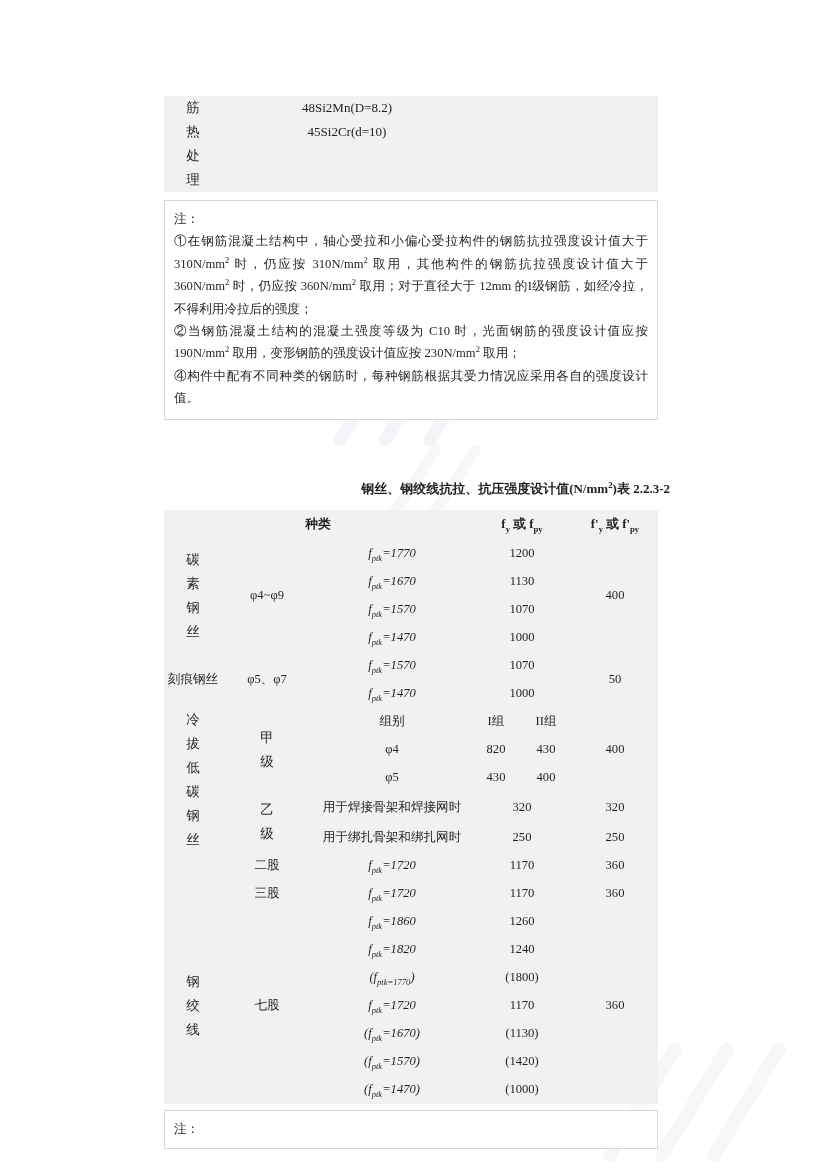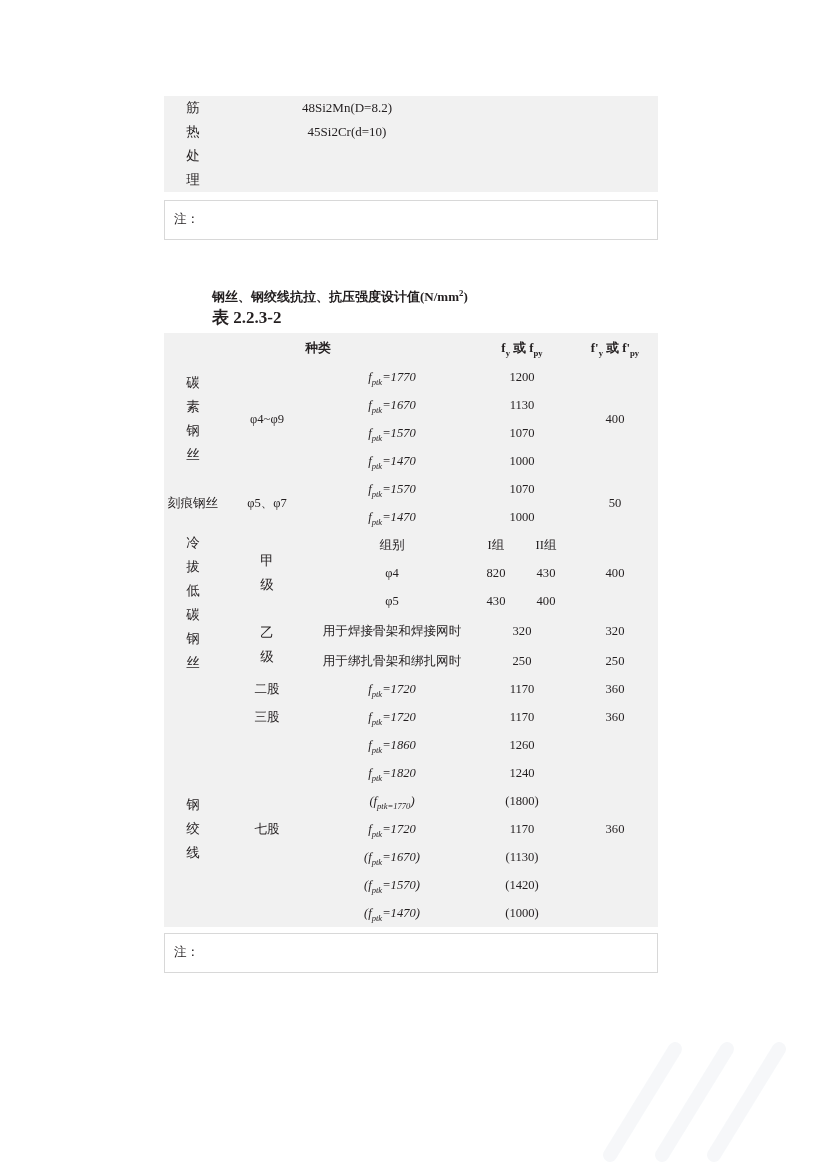--- a/index.html
+++ b/index.html
@@ -102,41 +102,40 @@
   .notes-box p.lead {
     text-align: left;
   }
   sup, sub {
     font-size: 0.68em;
     line-height: 0;
   }
 
   
   .caption-row {
-    margin-top: 48px;
+    margin-top: 60px;
     display: flex;
     align-items: baseline;
-    justify-content: space-between;
+    justify-content: flex-end;
     width: 506px;
-    flex-direction: column;
   }
   .caption-title {
     font-size: 13px;
     font-weight: bold;
     margin-left: 48px;
   }
   .caption-num {
-    font-size: 17px;
+    font-size: 13px;
     font-weight: bold;
     white-space: nowrap;
   }
 
   
   .tbl-main {
-    margin-top: 4px;
+    margin-top: 12px;
   }
   .tbl-main td {
     height: 28px;
     font-size: 12.6px;
   }
   .tbl-main thead td {
     font-weight: bold;
     height: 30px;
     font-size: 12.8px;
   }
@@ -221,20 +220,23 @@
         <tr>
           <td colspan="2">&nbsp;</td>
           <td></td>
           <td></td>
         </tr>
       </tbody>
     </table>
 
     <div class="notes-box">
       <p class="lead">注：</p>
+      <p>①在钢筋混凝土结构中，轴心受拉和小偏心受拉构件的钢筋抗拉强度设计值大于 310N/mm<sup>2</sup> 时，仍应按 310N/mm<sup>2</sup> 取用，其他构件的钢筋抗拉强度设计值大于 360N/mm<sup>2</sup> 时，仍应按 360N/mm<sup>2</sup> 取用；对于直径大于 12mm 的I级钢筋，如经冷拉，不得利用冷拉后的强度；</p>
+      <p>②当钢筋混凝土结构的混凝土强度等级为 C10 时，光面钢筋的强度设计值应按 190N/mm<sup>2</sup> 取用，变形钢筋的强度设计值应按 230N/mm<sup>2</sup> 取用；</p>
+      <p>④构件中配有不同种类的钢筋时，每种钢筋根据其受力情况应采用各自的强度设计值。</p>
     </div>
 
     <div class="caption-row">
       <span class="caption-title">钢丝、钢绞线抗拉、抗压强度设计值(N/mm<sup>2</sup>)</span>
       <span class="caption-num">表 2.2.3-2</span>
     </div>
 
     <table class="doc-table tbl-main">
       <colgroup>
         <col style="width:58px">

